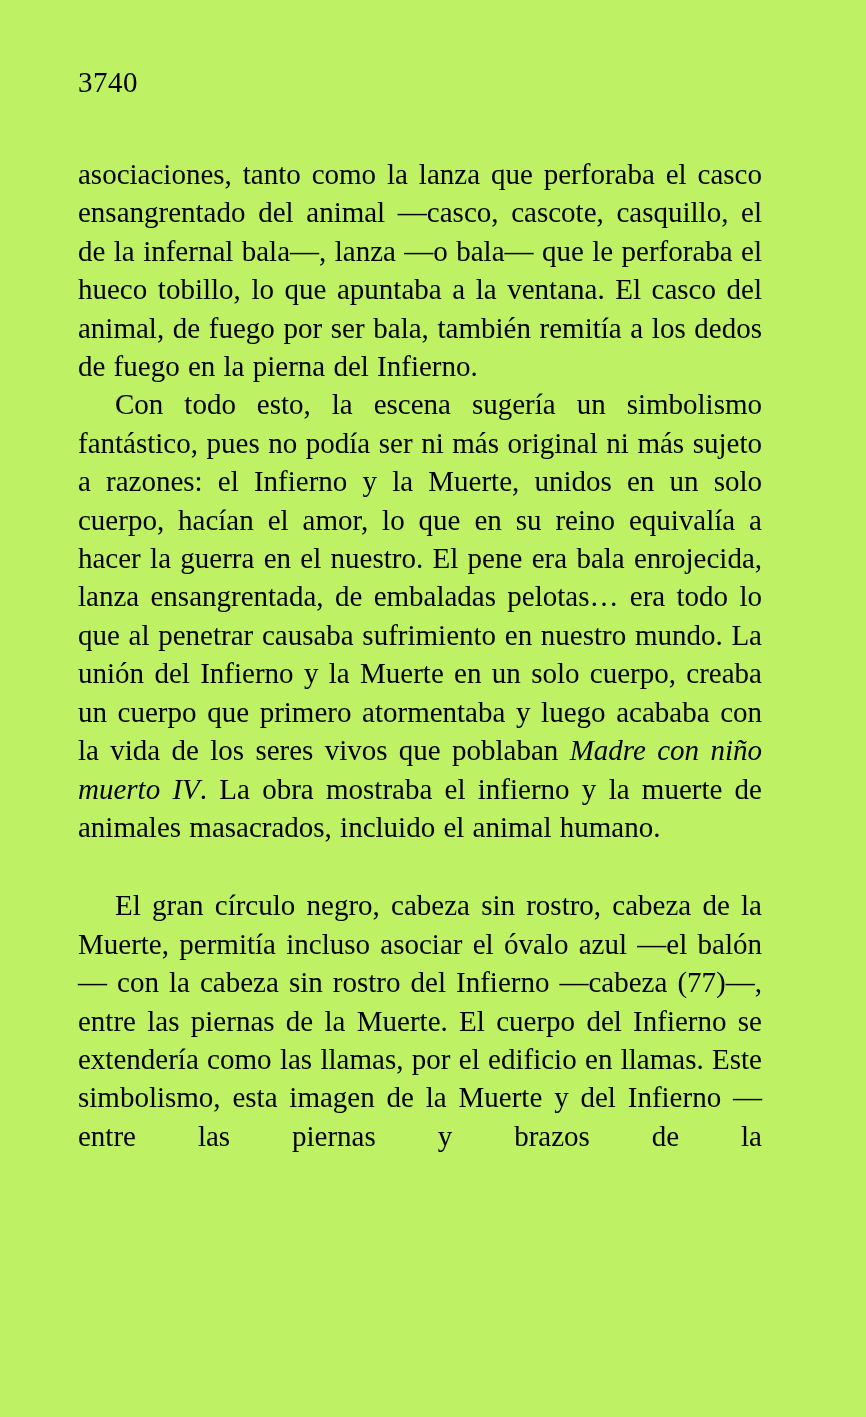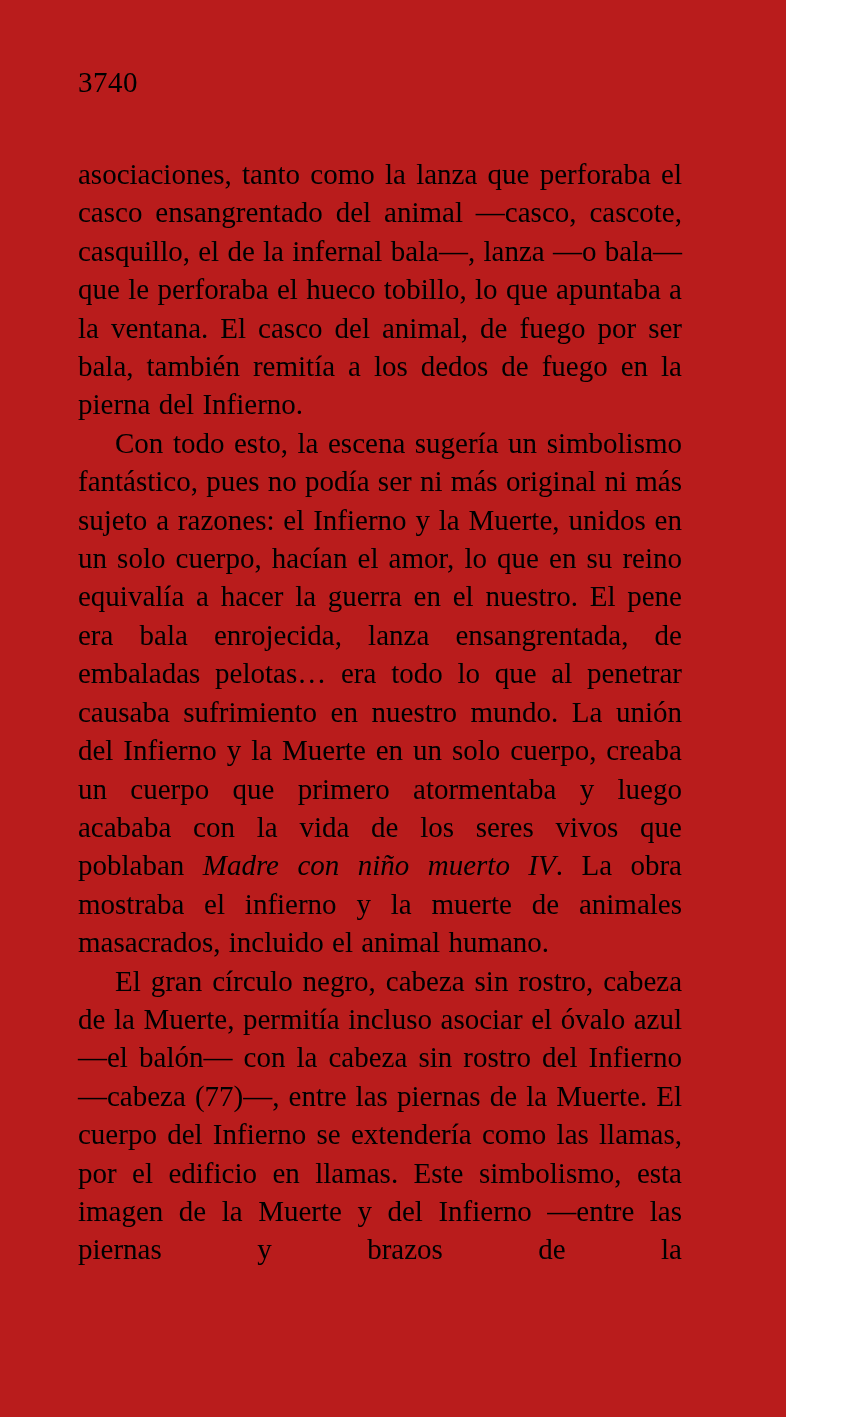--- a/index.html
+++ b/index.html
@@ -2,23 +2,23 @@
 <html><head>
 <meta charset="utf-8">
 <style>
   html, body {
     margin: 0;
     padding: 0;
     background: #ffffff;
   }
   .page {
     position: relative;
-    width: 786px;
+    width: 866px;
     height: 1417px;
-    background: #b91c1c;
+    background: #bef264;
     color: #000000;
     font-family: "Liberation Serif", "DejaVu Serif", serif;
     box-sizing: border-box;
     padding: 68px 104px 0 78px;
     overflow: hidden;
   }
   .page-number {
     font-size: 29px;
     line-height: 1;
     margin: 0 0 58px 0;
@@ -31,20 +31,21 @@
     text-align: justify;
     hyphens: none;
     word-spacing: 1px;
   }
   .text-column p.indent {
     text-indent: 37px;
   }
   
   .text-column p:last-child {
     text-align-last: justify;
+    margin-top: 40px;
   }
   .text-column em {
     font-style: italic;
   }
 </style>
 </head>
 <body>
 
 <div class="page">
   <div class="page-number">3740</div>

